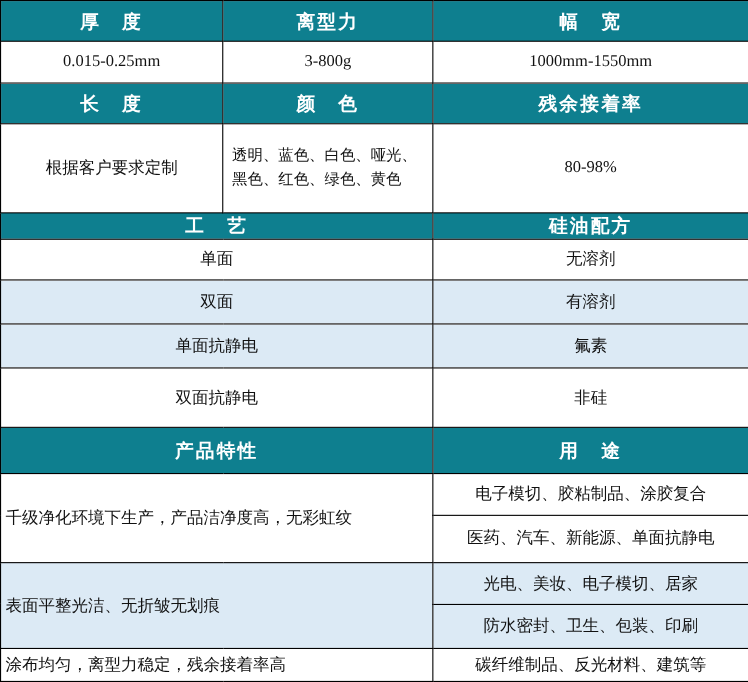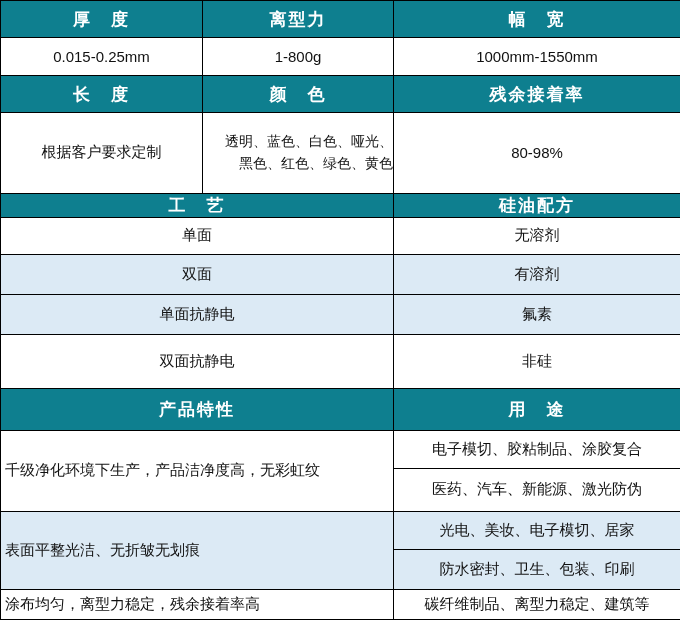--- a/index.html
+++ b/index.html
@@ -9,47 +9,47 @@
     --row-bg:#FFFFFF;
     --border-color:#000000;
     --body-text:#111111;
   }
   html,body{margin:0;padding:0;background:#fff;}
   body{width:680px;height:620px;overflow:hidden;
        font-family:"Liberation Sans","DejaVu Sans",sans-serif;color:var(--body-text);}
   table{width:680px;height:620px;border-collapse:collapse;table-layout:fixed;}
   td,th{border:1px solid var(--border-color);padding:0;vertical-align:middle;
         text-align:center;font-size:15px;font-weight:normal;background:var(--row-bg);
-        overflow:hidden;}
+        overflow:hidden;font-family:Liberation Serif, serif;}
   th.hdr{background:var(--header-bg);color:var(--header-text);
          font-family:Liberation Sans, sans-serif;
          font-weight:bold;font-size:17px;letter-spacing:2px;}
   td.alt{background:var(--row-alt-bg);}
   td.left{text-align:left;padding-left:4px;}
-  td.color-list{text-align:right;padding-left:20px;line-height:1.55;font-size:14px;}
+  td.color-list{text-align:left;padding-left:8px;line-height:1.55;font-size:14px;}
 </style>
 </head>
 <body>
 
 <table>
   <colgroup>
     <col style="width:202px">
     <col style="width:191px">
     <col style="width:287px">
   </colgroup>
 
   <tbody>
       <tr style="height:37px">
     <th class="hdr">厚　度</th>
     <th class="hdr">离型力</th>
     <th class="hdr">幅　宽</th>
   </tr>
   <tr style="height:38px">
     <td>0.015-0.25mm</td>
-    <td>1-800g</td>
+    <td>3-800g</td>
     <td>1000mm-1550mm</td>
   </tr>
   <tr style="height:37px">
     <th class="hdr">长　度</th>
     <th class="hdr">颜　色</th>
     <th class="hdr">残余接着率</th>
   </tr>
   <tr style="height:80px">
     <td>根据客户要求定制</td>
     <td class="color-list">
@@ -82,27 +82,27 @@
 
   <tr style="height:42px">
     <th class="hdr" colspan="2">产品特性</th>
     <th class="hdr">用　途</th>
   </tr>
   <tr style="height:38px">
     <td class="left" colspan="2" rowspan="2">千级净化环境下生产，产品洁净度高，无彩虹纹</td>
     <td>电子模切、胶粘制品、涂胶复合</td>
   </tr>
   <tr style="height:42px">
-    <td>医药、汽车、新能源、激光防伪</td>
+    <td>医药、汽车、新能源、单面抗静电</td>
   </tr>
   <tr style="height:38px">
     <td class="left alt" colspan="2" rowspan="2">表面平整光洁、无折皱无划痕</td>
     <td class="alt">光电、美妆、电子模切、居家</td>
   </tr>
   <tr style="height:40px">
     <td class="alt">防水密封、卫生、包装、印刷</td>
   </tr>
   <tr style="height:30px">
     <td class="left" colspan="2">涂布均匀，离型力稳定，残余接着率高</td>
-    <td>碳纤维制品、离型力稳定、建筑等</td>
+    <td>碳纤维制品、反光材料、建筑等</td>
   </tr>
 </tbody>
   </table>
 
 </body></html>

